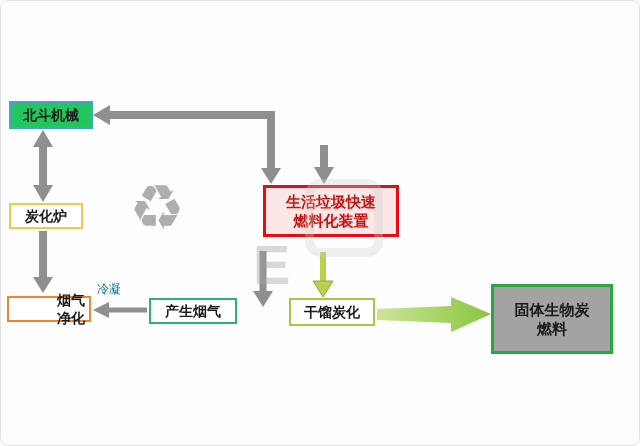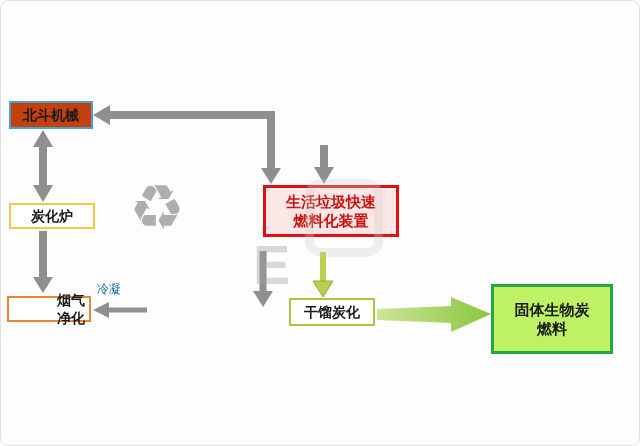--- a/index.html
+++ b/index.html
@@ -8,30 +8,30 @@
     position:relative; width:640px; height:446px;
     background:#fdfdfd; overflow:hidden;
     border:1px solid #e2e2e2; border-radius:8px;
   }
   .arrows { position:absolute; left:0; top:0; pointer-events:none; }
   .node {
     position:absolute; display:flex; align-items:center; justify-content:center;
     text-align:center; background:#ffffff; color:#1a1a1a;
     font-size:14px; font-weight:bold; white-space:pre-line; line-height:1.3;
   }
-  .beidou  { left:8px;   top:100px; width:84px;  height:28px; border:2px solid #4aa0d0; background:#c2410c; }
+  .beidou  { left:8px;   top:100px; width:84px;  height:28px; border:2px solid #4aa0d0; background:#22c55e; }
   .city    { left:286px; top:92px;  width:80px;  height:50px; border:2px solid #ab8b3a; }
-  .furnace { left:8px;   top:202px; width:86px;  height:26px; border:2px solid #f2c94c; }
+  .furnace { left:8px;   top:202px; width:74px;  height:26px; border:2px solid #f2c94c; }
   .device  { left:262px; top:184px; width:136px; height:52px; border:3px solid #dd1111;
              background:#fbe7e5; color:#cc1111; font-size:15px; }
   .purify  { left:6px;   top:295px; width:84px;  height:26px; border:2px solid #e8873a;padding-left:44px; }
   .flue    { left:148px; top:297px; width:88px;  height:26px; border:2px solid #2fae7e; }
   .distill { left:288px; top:297px; width:86px;  height:28px; border:2px solid #a9c73e; }
   .biochar { left:490px; top:283px; width:122px; height:70px; border:3px solid #28a845;
-             background:#bef264; font-size:15px; }
+             background:#a3a3a3; font-size:15px; }
   .condense { position:absolute; left:96px; top:280px; font-size:12px; color:#0369a1; font-weight:normal; }
   .recycle  { position:absolute; left:128px; top:176px; font-size:62px; line-height:1; color:#aeaeae; }
   .watermark { position:absolute; left:252px; top:178px; width:130px; height:130px; pointer-events:none; }
   .wm-box { position:absolute; left:52px; top:0; width:78px; height:78px;
             border:9px solid rgba(205,205,205,0.30); border-radius:16px; }
   .wm-letter { position:absolute; left:0; top:58px; font-size:56px; font-weight:bold;
                color:rgba(160,165,170,0.42); line-height:1; }
 </style>
 </head>
 <body>
@@ -93,20 +93,21 @@
   <div class="node beidou">北斗机械</div>
 
 
   <div class="node furnace">炭化炉</div>
 
   <div class="node device">生活垃圾快速
 燃料化装置</div>
 
   <div class="node purify">烟气净化</div>
 
+  <div class="node flue">产生烟气</div>
 
   <div class="node distill">干馏炭化</div>
 
   <div class="node biochar">固体生物炭
 燃料</div>
 
   <div class="condense">冷凝</div>
 
   <div class="watermark">
     <div class="wm-box"></div>

